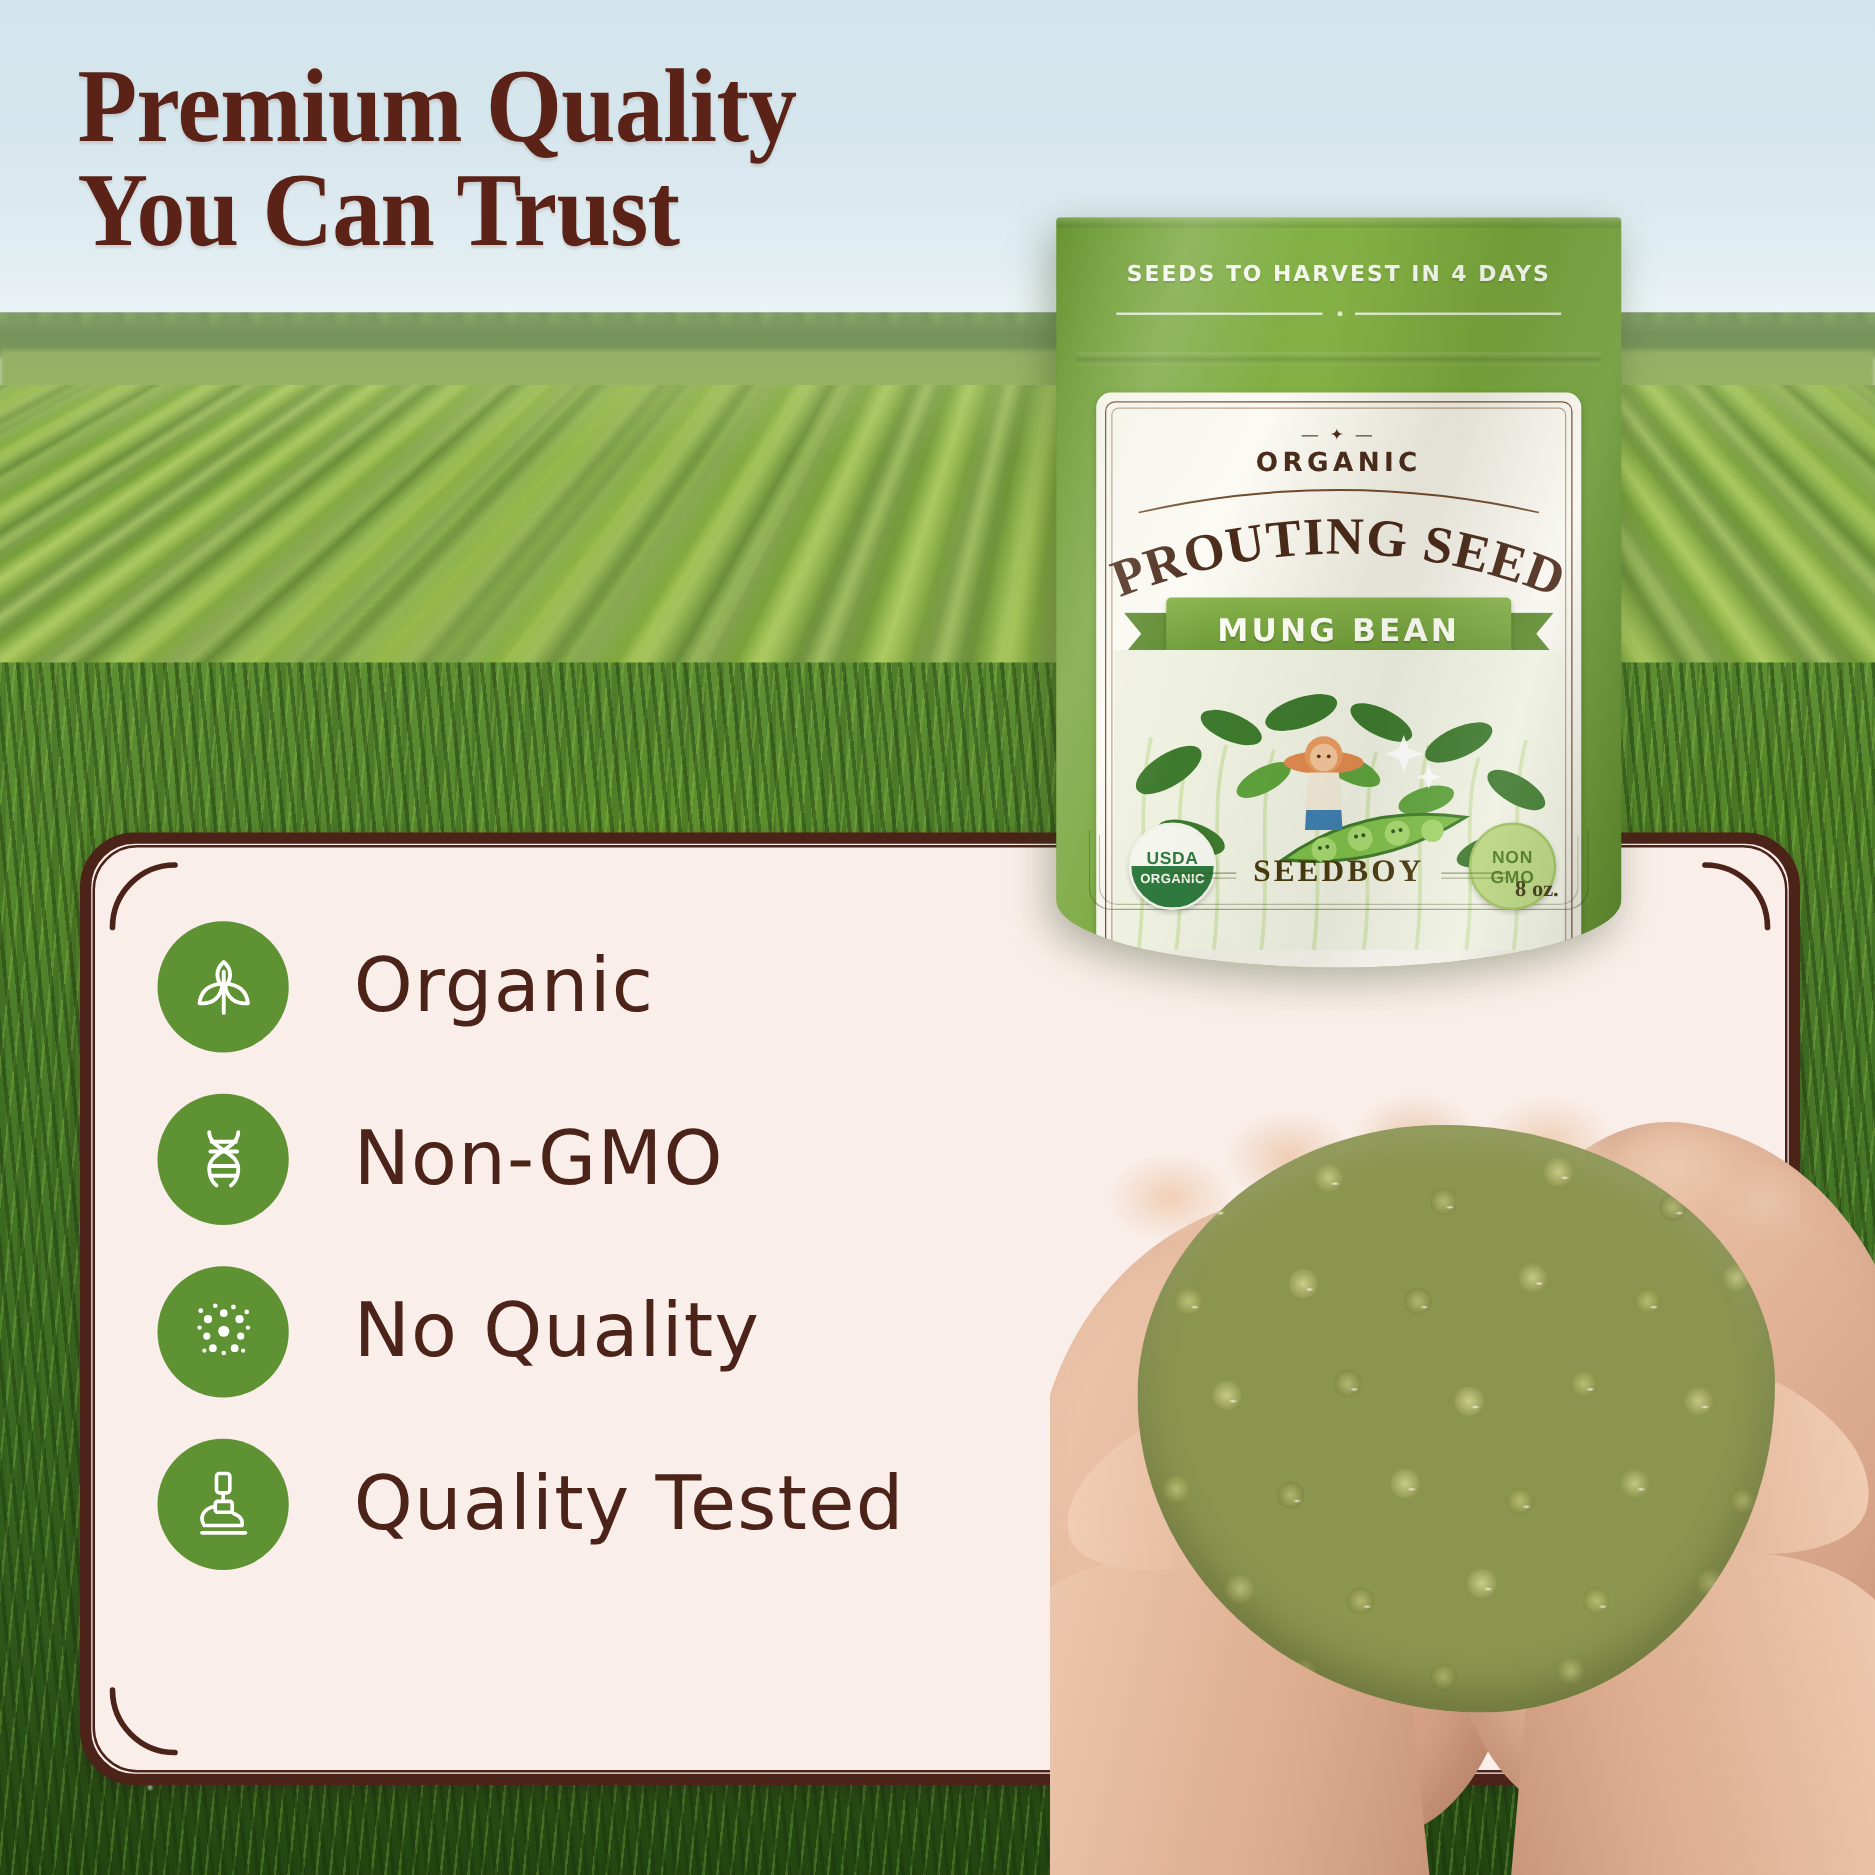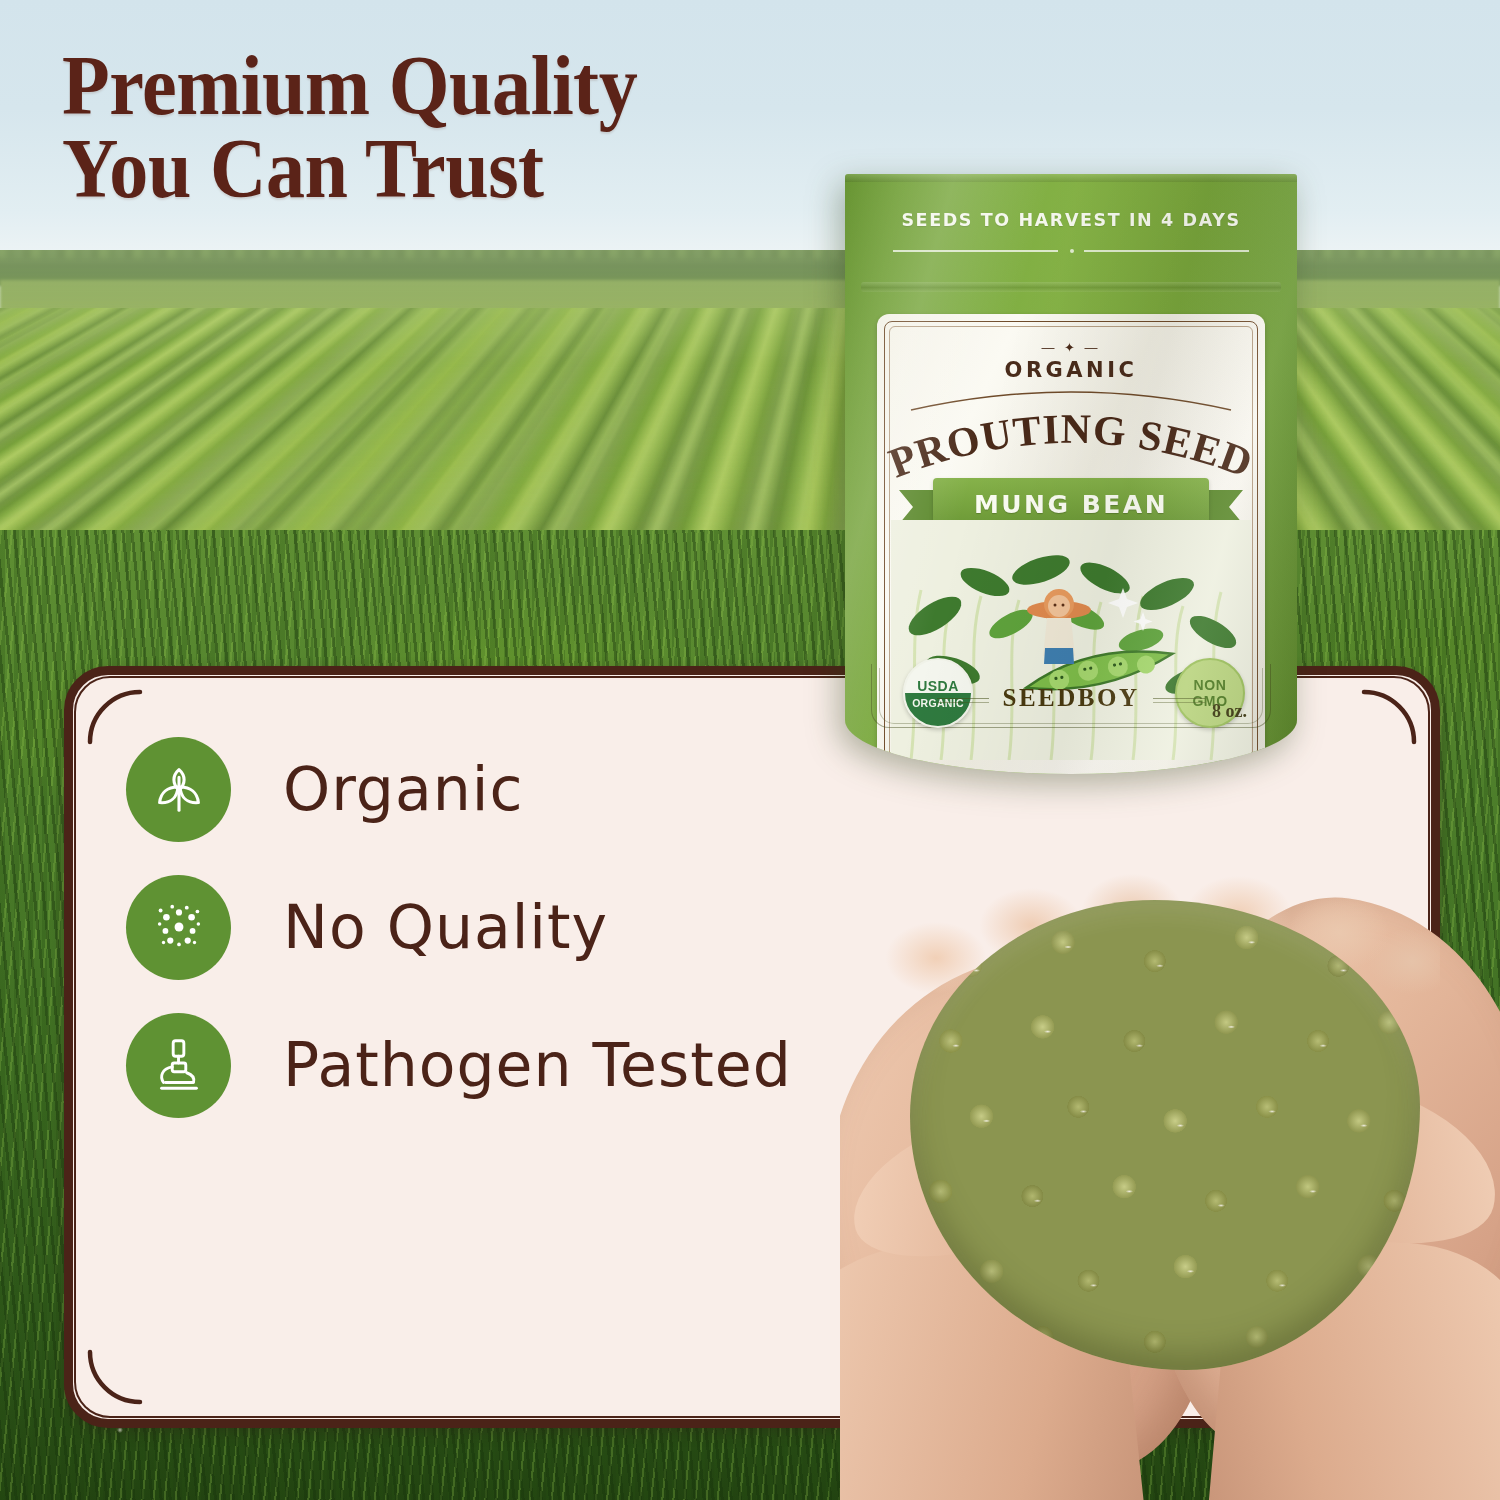--- a/index.html
+++ b/index.html
@@ -619,20 +619,33 @@
           <svg viewBox="0 0 64 64" fill="none" stroke="#ffffff" stroke-width="3.2" stroke-linecap="round" stroke-linejoin="round">
             <path d="M32 54 C32 42 32 30 32 20"></path>
             <path d="M31 30 C20 30 13 36 12 46 C23 47 30 41 31 30 Z"></path>
             <path d="M33 30 C44 30 51 36 52 46 C41 47 34 41 33 30 Z"></path>
             <path d="M32 12 C25 18 25 27 32 33 C39 27 39 18 32 12 Z"></path>
           </svg>
         </span>
         <span class="feat-label">Organic</span>
       </div>
 
+      <div class="feat">
+        <span class="feat-icon">
+          <svg viewBox="0 0 64 64" fill="none" stroke="#ffffff" stroke-width="3.2" stroke-linecap="round">
+            <path d="M20 10 C20 24 44 26 44 40 C44 50 38 54 38 54"></path>
+            <path d="M44 10 C44 24 20 26 20 40 C20 50 26 54 26 54"></path>
+            <path d="M22 18 L42 18"></path>
+              <path d="M21 26 L43 26"></path>
+            <path d="M21 38 L43 38"></path>
+              <path d="M22 46 L42 46"></path>
+          </svg>
+        </span>
+        <span class="feat-label">Non-GMO</span>
+      </div>
 
       <div class="feat">
         <span class="feat-icon">
           <svg viewBox="0 0 64 64" fill="#ffffff">
             <circle cx="32" cy="32" r="4.6"></circle>
             <circle cx="19" cy="22" r="3.4"></circle>
               <circle cx="32" cy="17" r="3.2"></circle>
               <circle cx="45" cy="22" r="3.4"></circle>
             <circle cx="18" cy="36" r="3.0"></circle>
               <circle cx="46" cy="36" r="3.0"></circle>
@@ -657,21 +670,21 @@
           <svg viewBox="0 0 64 64" fill="none" stroke="#ffffff" stroke-width="3" stroke-linecap="round" stroke-linejoin="round">
             <rect x="26" y="7" width="11" height="16" rx="2.5"></rect>
             <path d="M31.5 23 L31.5 30"></path>
             <rect x="25" y="30" width="14" height="9" rx="2"></rect>
             <path d="M25 34 C14 36 12 44 16 50"></path>
             <path d="M18 50 L46 50"></path>
             <path d="M14 56 L50 56"></path>
             <path d="M40 40 C46 42 48 46 47 50"></path>
           </svg>
         </span>
-        <span class="feat-label">Pathogen Tested</span>
+        <span class="feat-label">Quality Tested</span>
       </div>
 
     </div>
   </div>
 
   <div class="hands">
     <div class="palm palmL"></div>
     <div class="palm palmR"></div>
     <div class="fingers"></div>
     <div class="wristL"></div>

